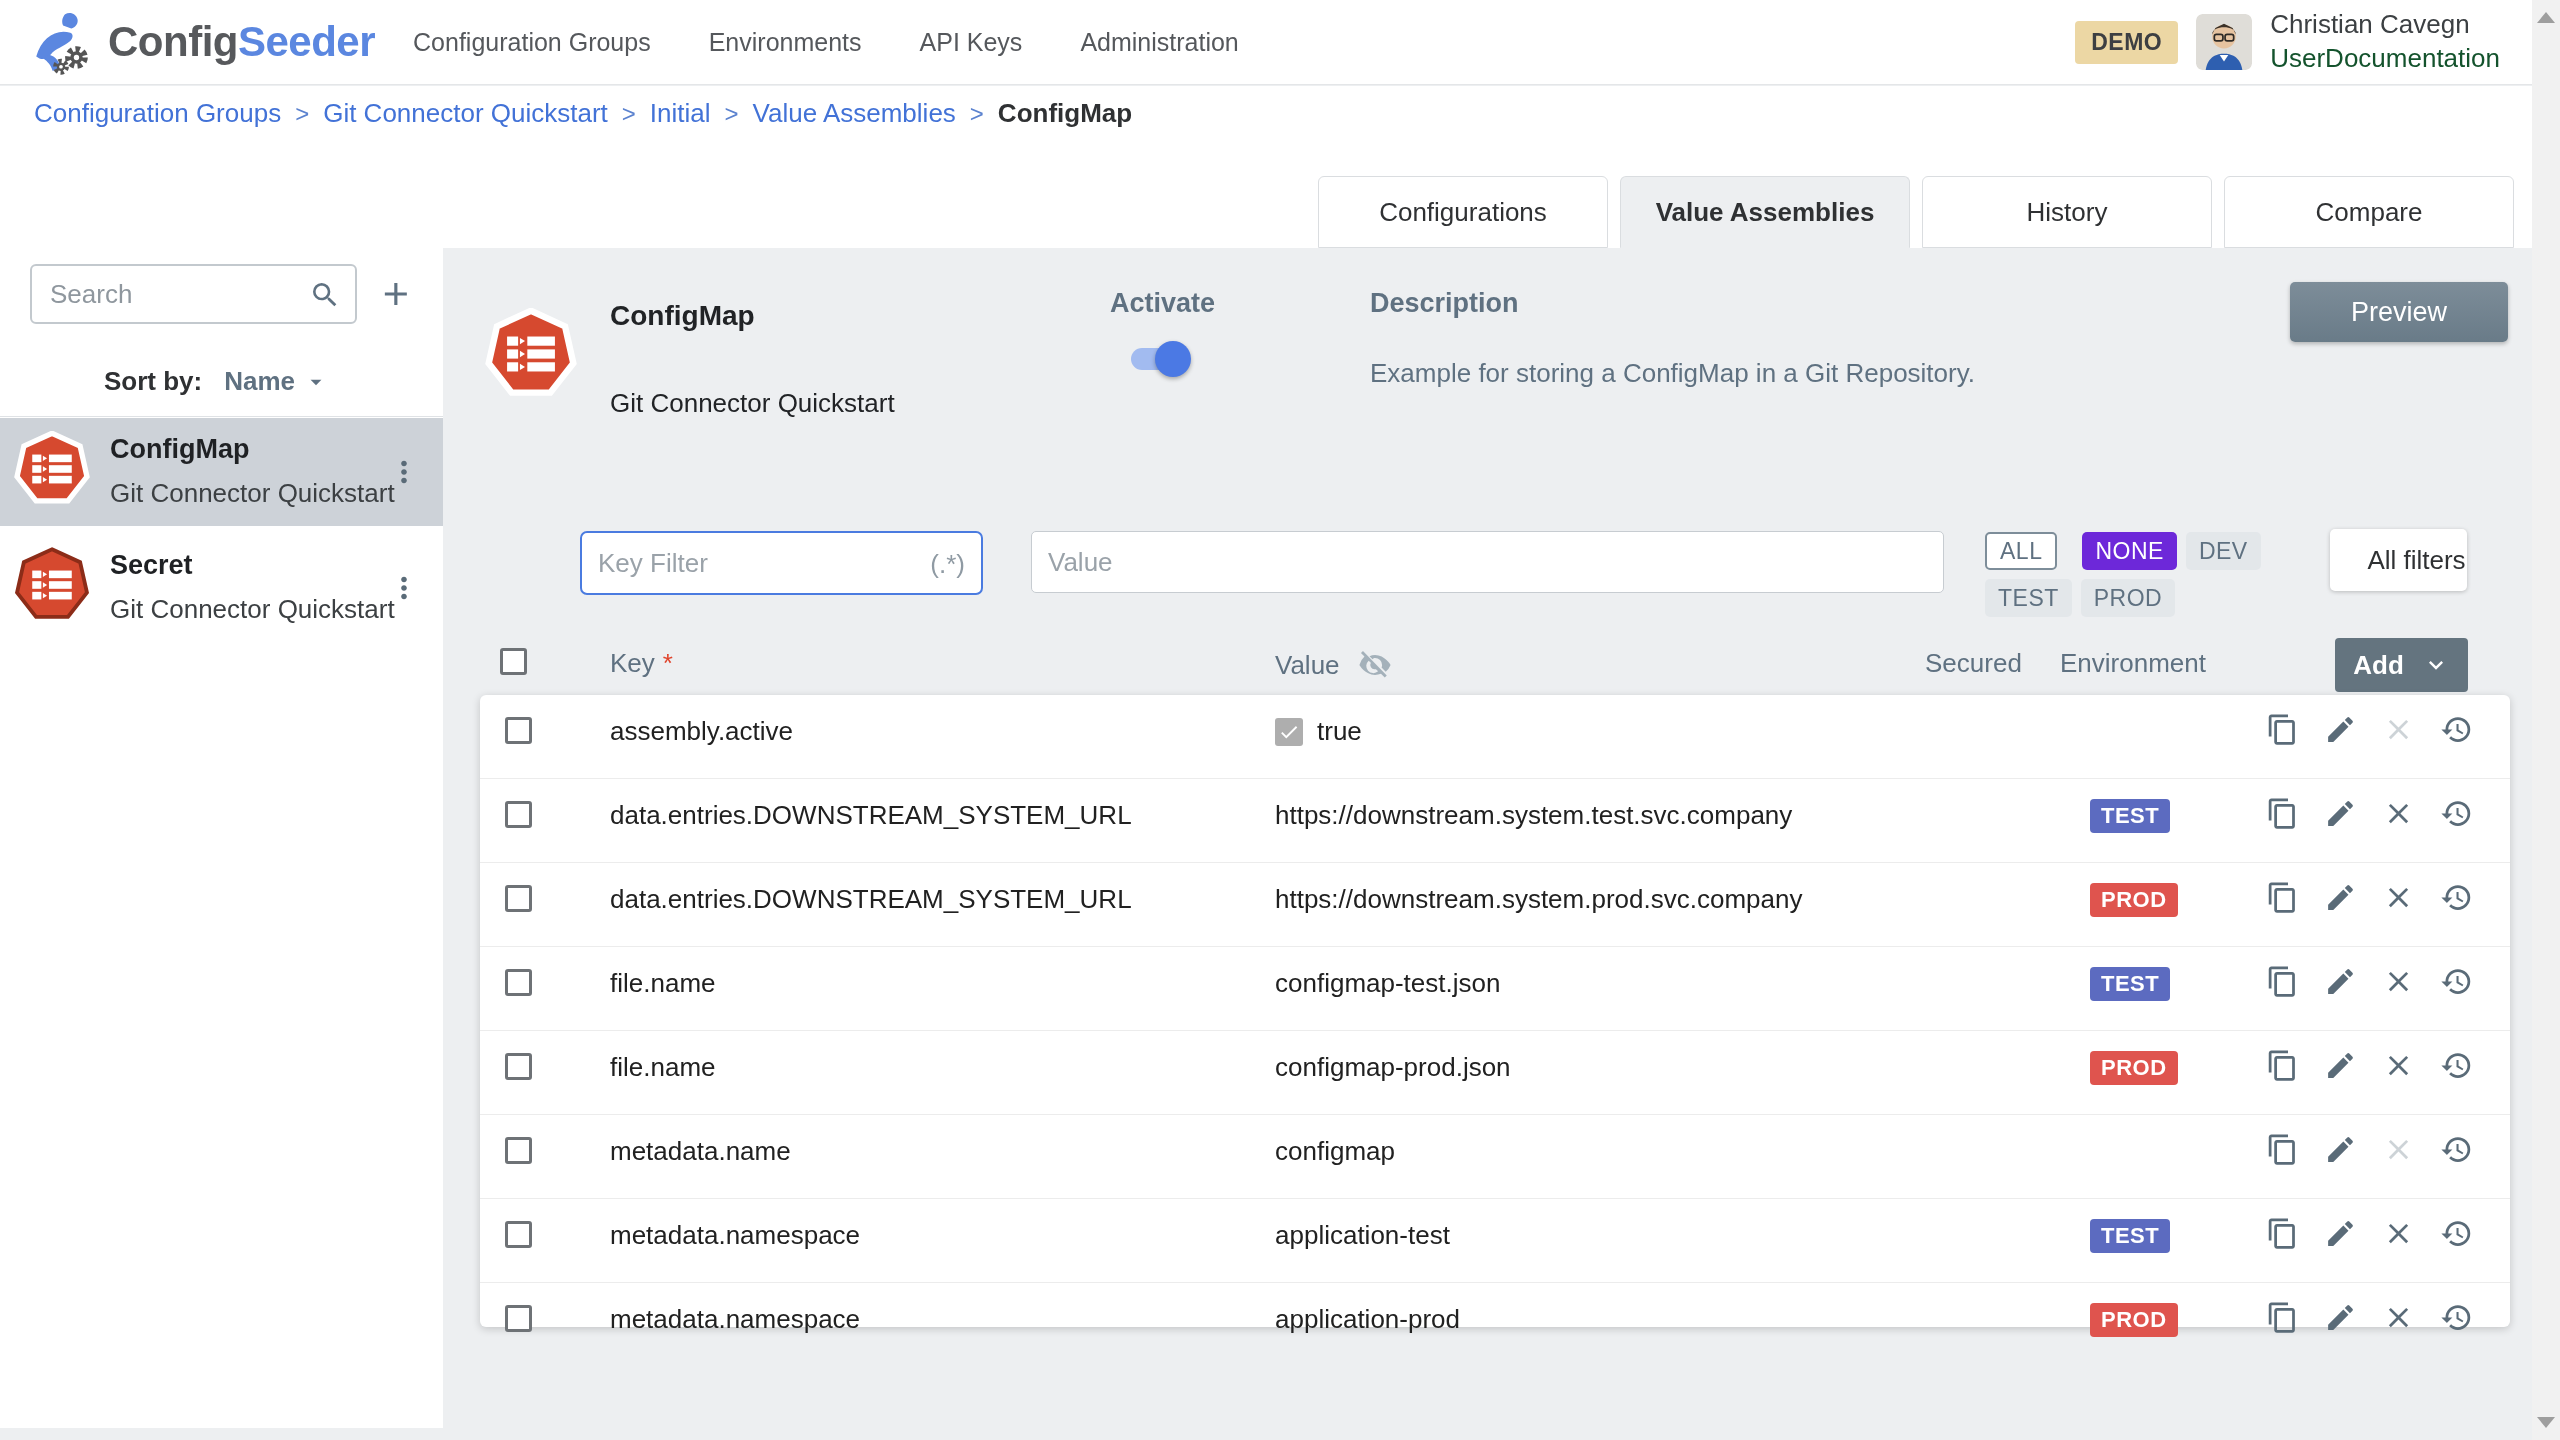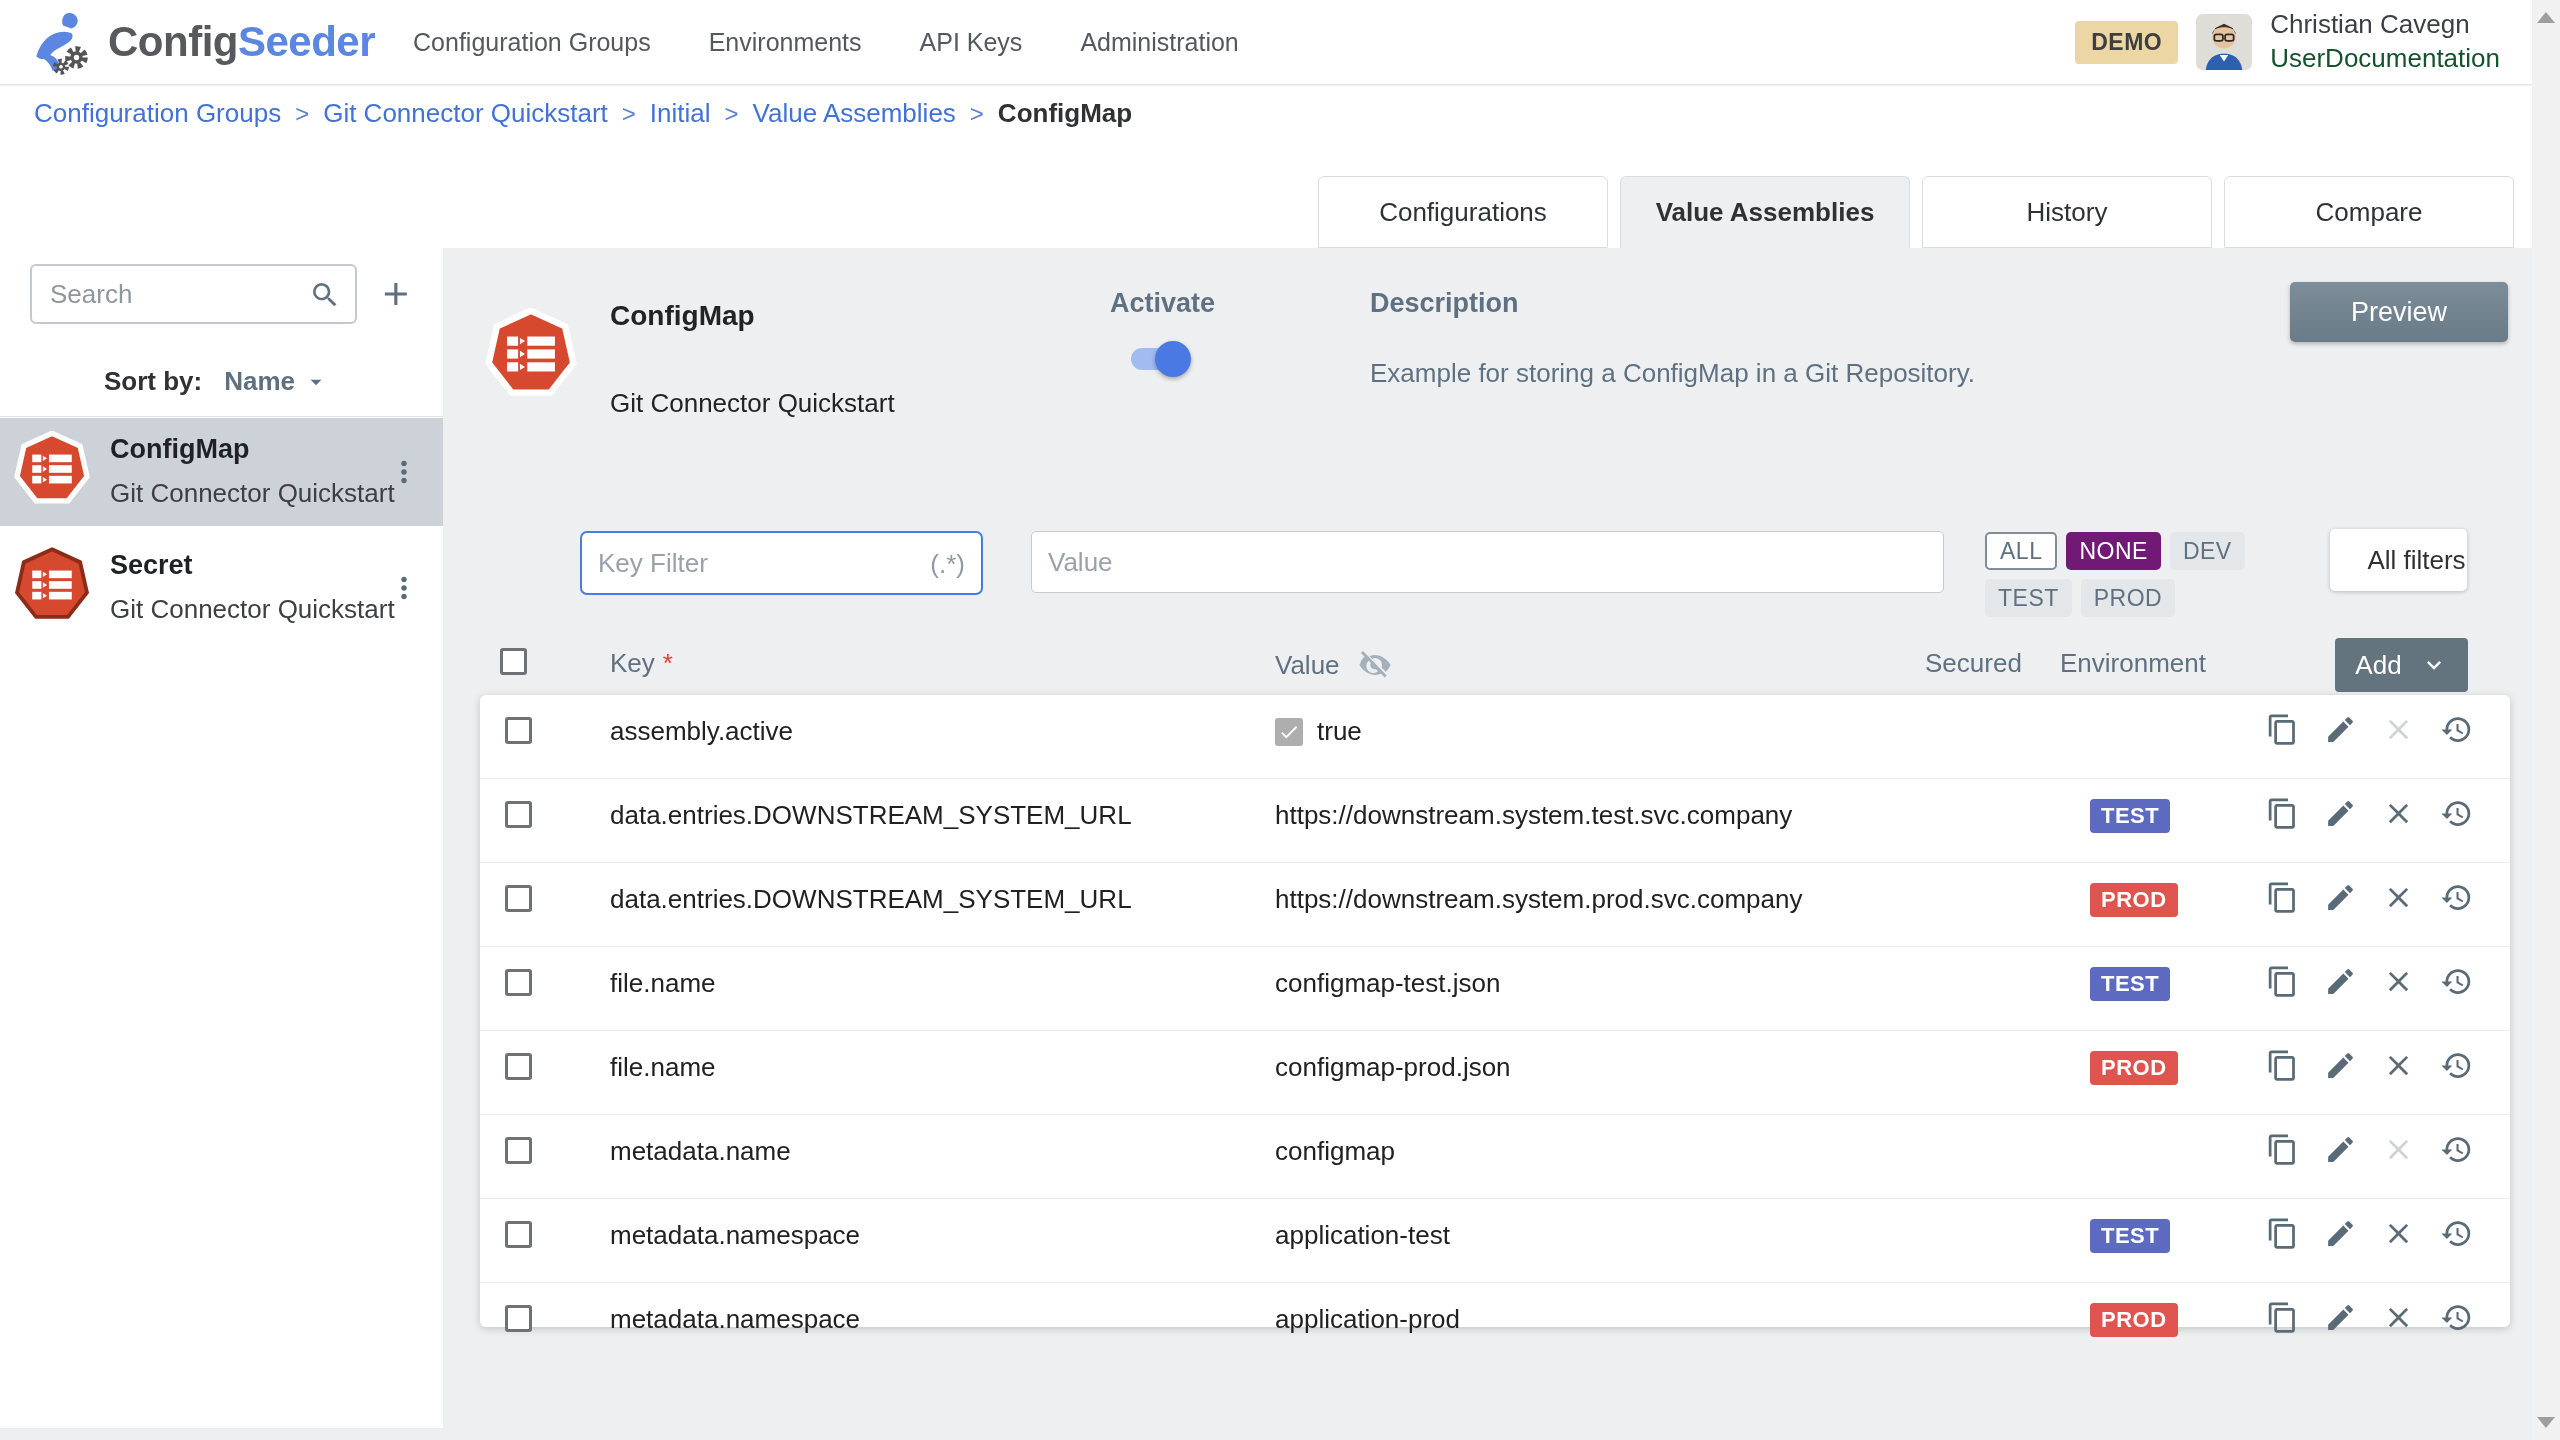--- a/index.html
+++ b/index.html
@@ -68,36 +68,36 @@
   .key-filter { position:absolute; left:137px; top:283px; width:403px; height:64px; border:2.5px solid #4a7be0; border-radius:7px; background:#fff; }
   .key-filter input { width:100%; height:100%; border:none; outline:none; font-size:26px; padding:0 80px 0 16px; background:transparent; font-family:"Liberation Sans", sans-serif; }
   .key-filter input::placeholder { color:#9aa2a9; }
   .key-hint { position:absolute; right:16px; top:16px; font-size:26px; color:#8f9aa3; }
   .value-filter { position:absolute; left:588px; top:283px; width:913px; height:62px; border:1.5px solid #c7ccd1; border-radius:5px; background:#fff; }
   .value-filter input { width:100%; height:100%; border:none; outline:none; font-size:26px; padding:0 16px; background:transparent; font-family:"Liberation Sans", sans-serif; }
   .value-filter input::placeholder { color:#9aa2a9; }
   .chips { position:absolute; left:1542px; top:284px; width:340px; display:flex; flex-wrap:wrap; gap:9px; }
   .chip { height:38px; padding:0 13px; border-radius:5px; font-size:23px; display:flex; align-items:center; cursor:pointer; letter-spacing:0.5px; }
   .chip.outline { background:#fff; border:2px solid #7d8d99; color:#5f7181; }
-  .chip.solid { background:#701a75; color:#fff; }
+  .chip.solid { background:#6d28d9; color:#fff;margin-left:16px; }
   .chip.flat { background:#e3e7ea; color:#5f7181; }
   .allfilters-btn { position:absolute; left:1887px; top:281px; width:137px; height:62px; background:#fff; border-radius:5px; box-shadow:0 1px 4px rgba(0,0,0,.22); display:flex; align-items:center; justify-content:center; font-size:26px; color:#2f3133; cursor:pointer;padding-left:36px; }
 
   
   .thead { position:absolute; left:0; top:388px; width:2117px; height:58px; }
   .cb { width:27px; height:27px; border:3px solid #6e7276; border-radius:3px; background:#fff; cursor:pointer; }
   .thead .cb { position:absolute; left:57px; top:12px; }
   .th { position:absolute; font-size:26px; color:#5f7181; top:12px; }
   .th-key { left:167px; }
   .req { color:#e0442c; margin-left:8px; }
   .th-value { left:832px; display:flex; align-items:center; gap:18px; }
   .eye-off { width:34px; height:34px; fill:#a4b1ba; cursor:pointer; }
   .th-secured { left:1482px; }
   .th-env { left:1617px; }
-  .add-btn { position:absolute; left:1892px; top:2px; width:133px; height:54px; background:#64747f; border-radius:4px; color:#fff; display:flex; align-items:center; justify-content:center; gap:18px; font-size:26px; cursor:pointer; }
+  .add-btn { position:absolute; left:1892px; top:2px; width:133px; height:54px; background:#64747f; border-radius:4px; color:#fff; display:flex; align-items:center; justify-content:center; gap:18px; font-size:26px; cursor:pointer;font-weight:bold; }
   .add-btn svg { width:28px; height:28px; fill:#fff; }
 
   
   .card { position:absolute; left:37px; top:447px; width:2030px; height:632px; background:#fff; border-radius:6px; box-shadow:0 2px 8px rgba(0,0,0,.18); }
   .trow { position:relative; height:84px; border-bottom:1px solid #ececec; }
   .trow:last-child { border-bottom:none; }
   .trow .cb { position:absolute; left:25px; top:22px; }
   .cell { position:absolute; top:21px; font-size:26px; color:#212121; white-space:nowrap; }
   .cell.key { left:130px; }
   .cell.val { left:795px; display:flex; align-items:center; gap:14px; }

